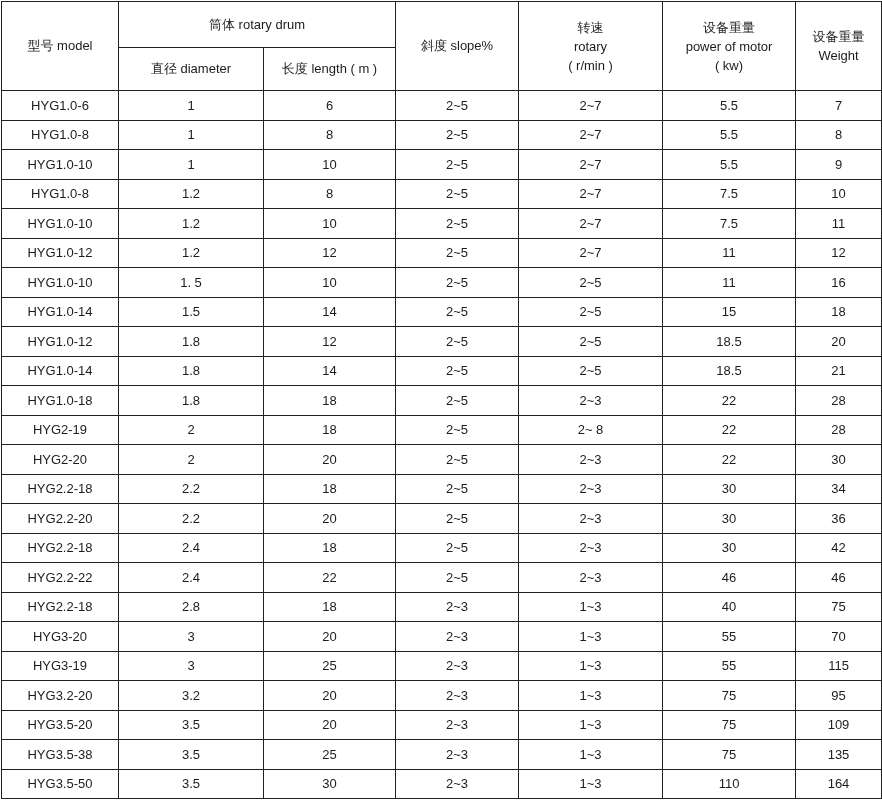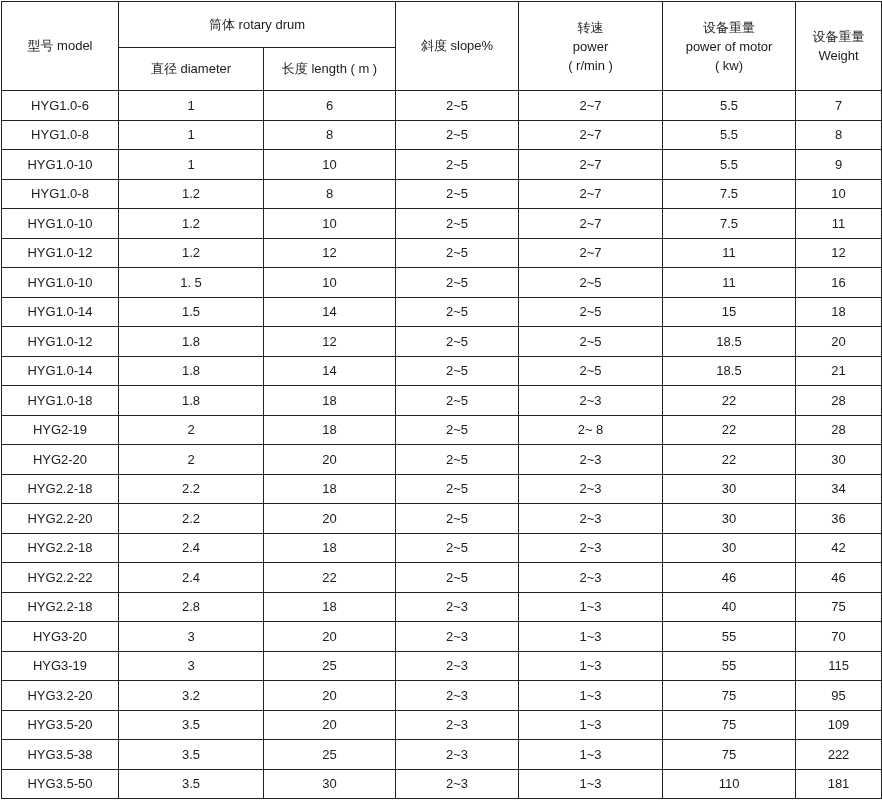--- a/index.html
+++ b/index.html
@@ -57,21 +57,21 @@
       <col style="width:133px">
       <col style="width:86px">
     </colgroup>
     <thead>
       <tr class="h1">
         <th rowspan="2">型号 model</th>
         <th colspan="2">筒体 rotary drum</th>
         <th rowspan="2">斜度 slope%</th>
         <th rowspan="2">
           <div class="hline">转速</div>
-          <div class="hline">power</div>
+          <div class="hline">rotary</div>
           <div class="hline">( r/min )</div>
         </th>
         <th rowspan="2">
           <div class="hline">设备重量</div>
           <div class="hline">power of motor</div>
           <div class="hline">( kw)</div>
         </th>
         <th rowspan="2">
           <div class="hline">设备重量</div>
           <div class="hline">Weight</div>
@@ -281,26 +281,26 @@
           <td>75</td>
           <td>109</td>
         </tr>
         <tr>
           <td>HYG3.5-38</td>
           <td>3.5</td>
           <td>25</td>
           <td>2~3</td>
           <td>1~3</td>
           <td>75</td>
-          <td>222</td>
+          <td>135</td>
         </tr>
         <tr>
           <td>HYG3.5-50</td>
           <td>3.5</td>
           <td>30</td>
           <td>2~3</td>
           <td>1~3</td>
           <td>110</td>
-          <td>181</td>
+          <td>164</td>
         </tr>
       </tbody>
   </table>
 </div>
 
 </body></html>

